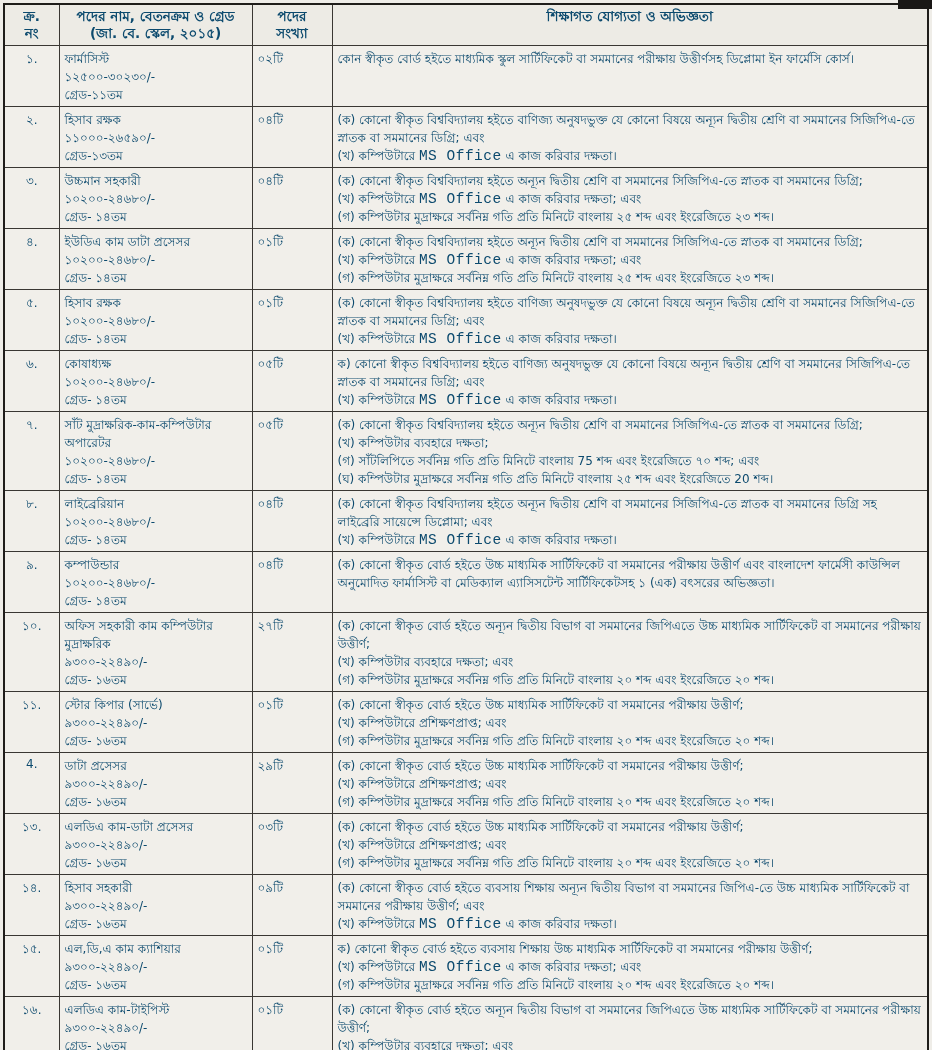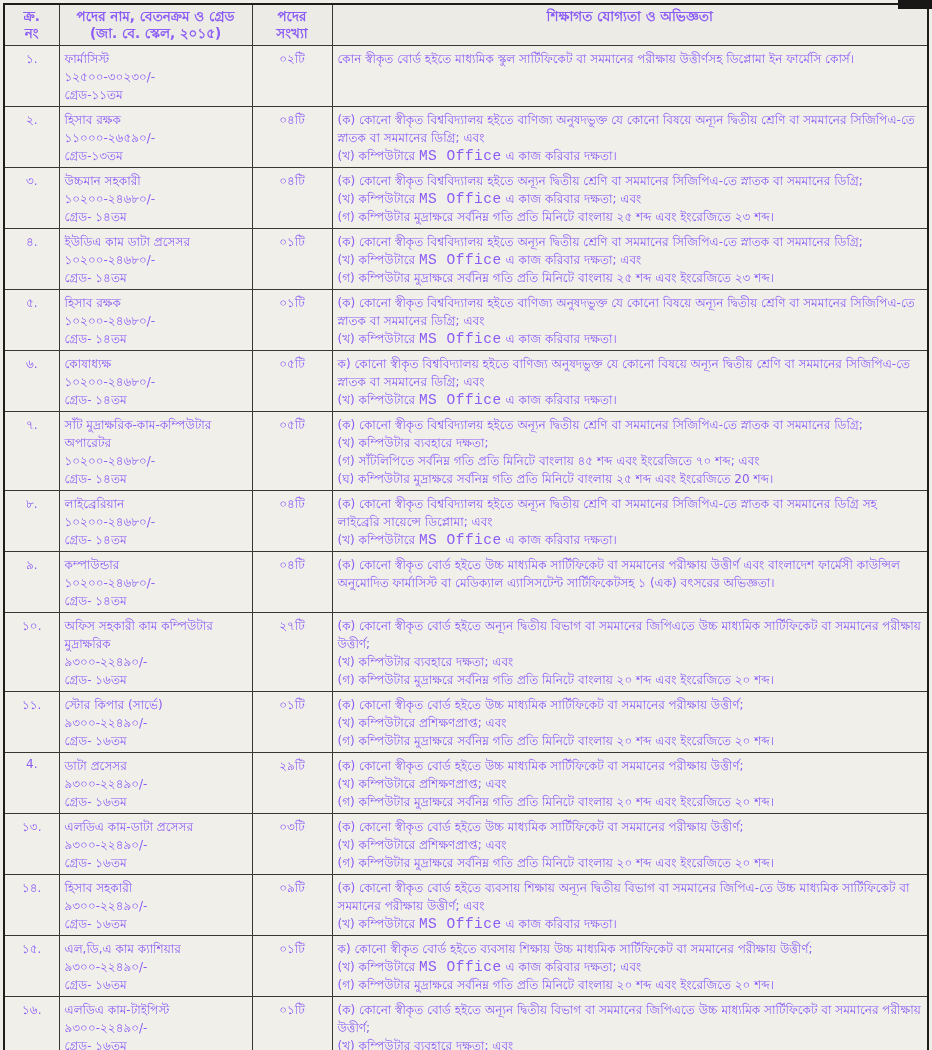--- a/index.html
+++ b/index.html
@@ -2,21 +2,21 @@
 <html lang="bn"><head>
 <meta charset="utf-8">
 <style>
   * { margin:0; padding:0; box-sizing:border-box; }
   html,body { background:#d8d6d1; }
   .page {
     width:932px; height:1050px;
     background:#efede8;
     position:relative; overflow:hidden;
     font-family:"DejaVu Sans", sans-serif;
-    color:#8b5cf6;
+    color:#0c4a6e;
   }
   table.circular {
     border-collapse:collapse;
     width:926px;
     margin:3px;
     border:2px solid #1f1d1a;
     background:#f1efea;
   }
   th, td {
     border:1px solid #3a3733;
@@ -27,21 +27,21 @@
     text-align:center;
     font-size:13.5px;
     font-weight:600;
     padding:3px 4px;
     line-height:17px;
     background:#edebe5;
   }
   td { font-size:12px; }
   .cell-serial { text-align:center; padding-top:4px; }
   .cell-post  { text-align:left; padding-top:4px; }
-  .cell-count { text-align:center; padding-top:4px; }
+  .cell-count { padding-top:4px; }
   .cell-qual  { text-align:left; padding-top:4px; }
   .post-line, .qual-line { line-height:18px; }
   .en {
     font-family:Liberation Mono, monospace;
     font-size:14.5px;
     letter-spacing:0.5px;
   }
   .scan-artifact {
     position:absolute; top:0; right:0;
     width:34px; height:9px;
@@ -162,21 +162,21 @@
           <td class="cell-serial">৭.</td>
           <td class="cell-post">
             <div class="post-line">সাঁট মুদ্রাক্ষরিক-কাম-কম্পিউটার অপারেটর</div>
             <div class="post-line">১০২০০-২৪৬৮০/-</div>
             <div class="post-line">গ্রেড- ১৪তম</div>
           </td>
           <td class="cell-count">০৫টি</td>
           <td class="cell-qual">
             <div class="qual-line">(ক) কোনো স্বীকৃত বিশ্ববিদ্যালয় হইতে অন্যূন দ্বিতীয় শ্রেণি বা সমমানের সিজিপিএ-তে স্নাতক বা সমমানের ডিগ্রি;</div>
             <div class="qual-line">(খ) কম্পিউটার ব্যবহারে দক্ষতা;</div>
-            <div class="qual-line">(গ) সাঁটলিপিতে সর্বনিম্ন গতি প্রতি মিনিটে বাংলায় ৪৫ শব্দ এবং ইংরেজিতে ৭০ শব্দ; এবং</div>
+            <div class="qual-line">(গ) সাঁটলিপিতে সর্বনিম্ন গতি প্রতি মিনিটে বাংলায় 75 শব্দ এবং ইংরেজিতে ৭০ শব্দ; এবং</div>
             <div class="qual-line">(ঘ) কম্পিউটার মুদ্রাক্ষরে সর্বনিম্ন গতি প্রতি মিনিটে বাংলায় ২৫ শব্দ এবং ইংরেজিতে 20 শব্দ।</div>
           </td>
         </tr>
         <tr>
           <td class="cell-serial">৮.</td>
           <td class="cell-post">
             <div class="post-line">লাইব্রেরিয়ান</div>
             <div class="post-line">১০২০০-২৪৬৮০/-</div>
             <div class="post-line">গ্রেড- ১৪তম</div>
           </td>

